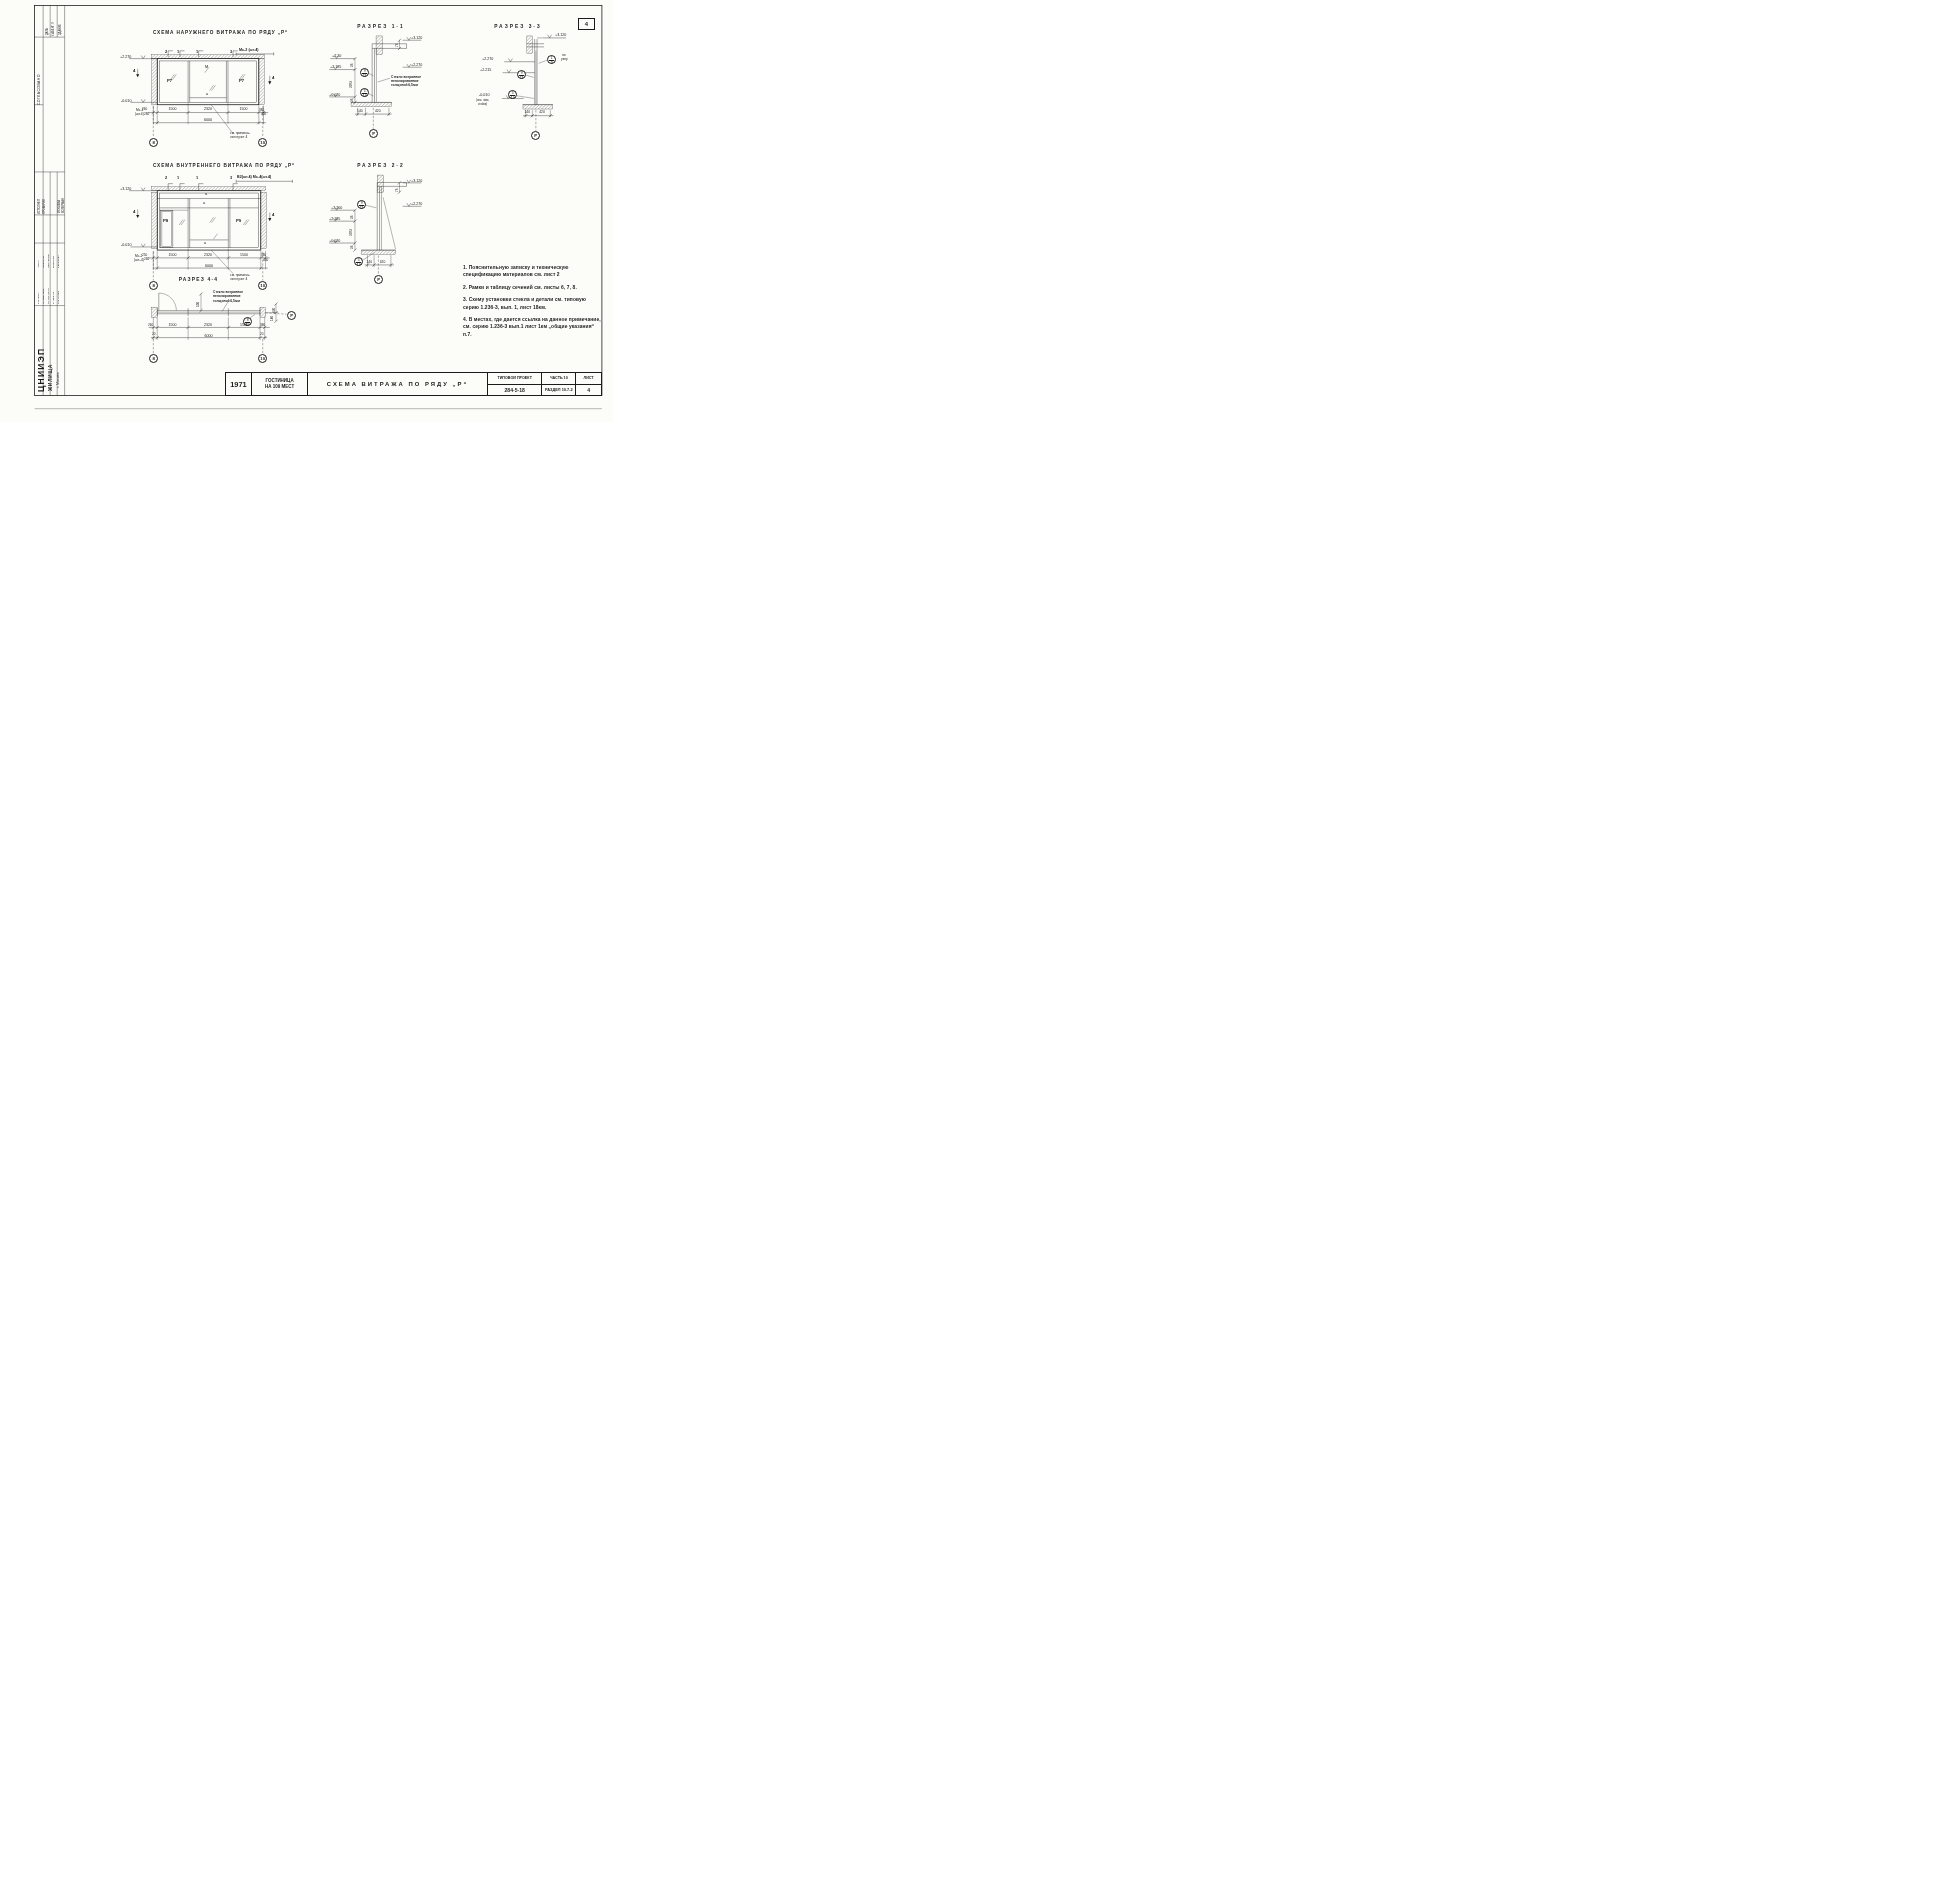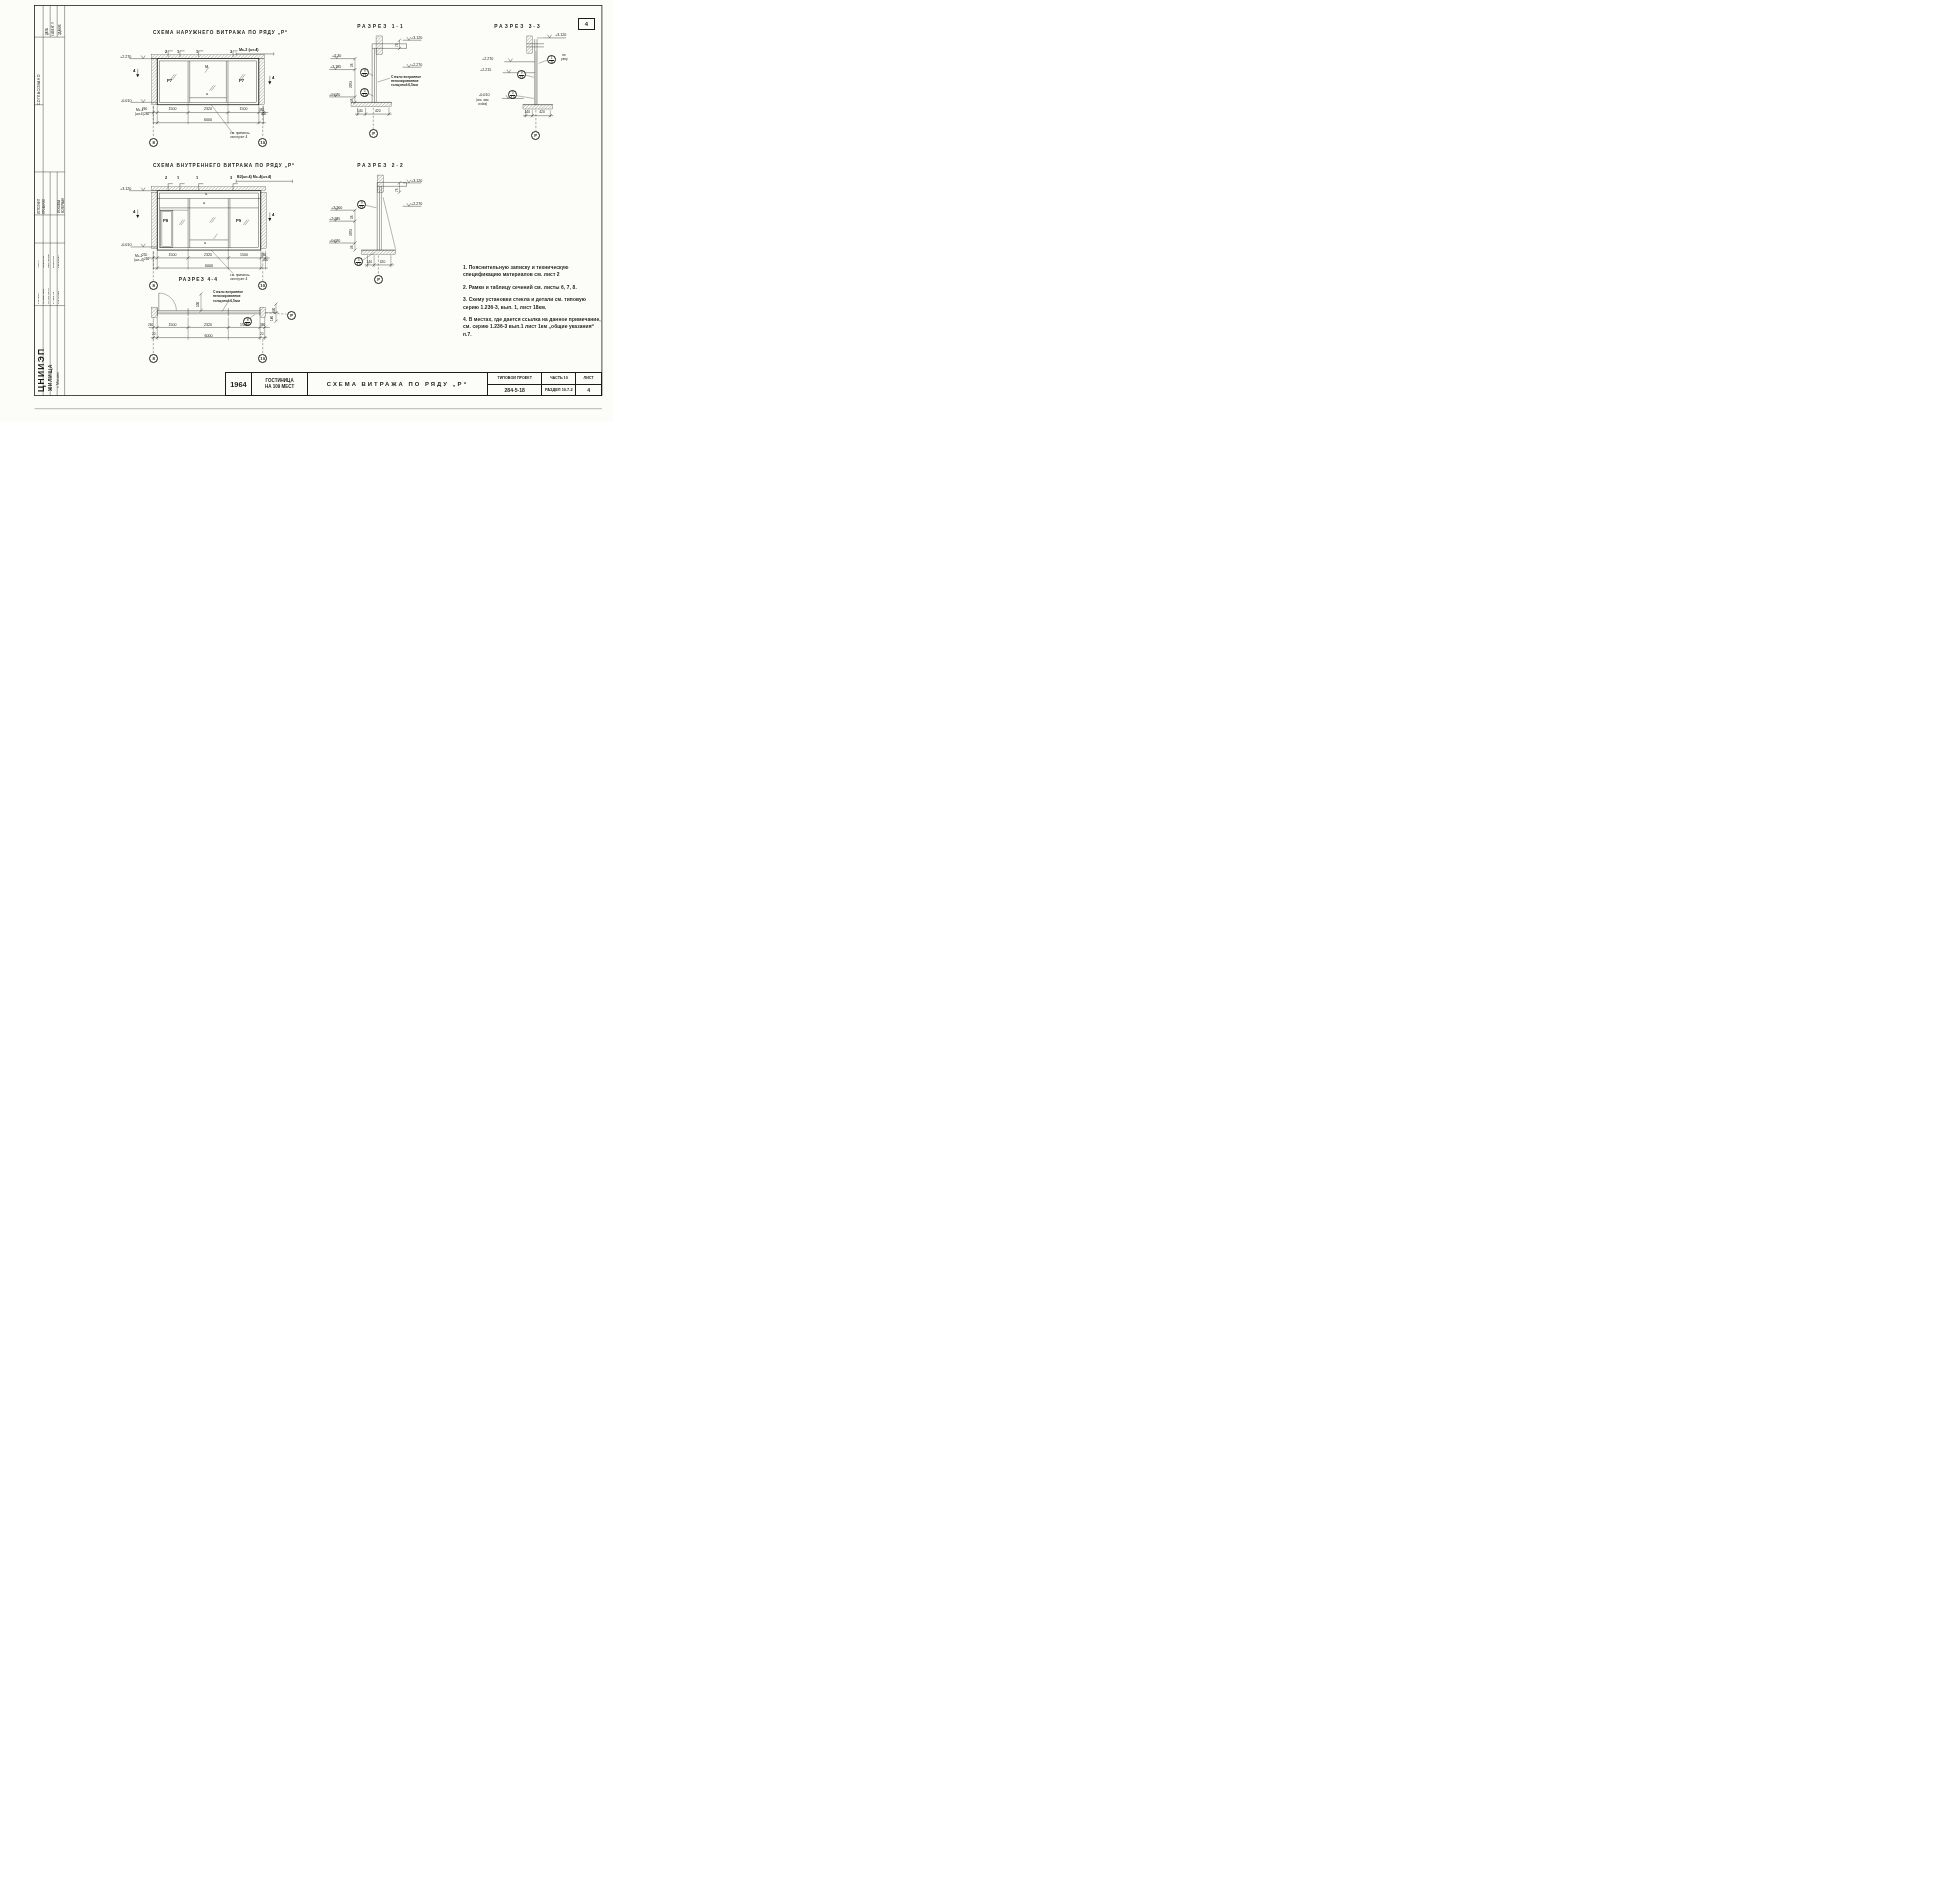--- a/index.html
+++ b/index.html
@@ -565,21 +565,21 @@
 
 <div class="notes">
   <p>1.  Пояснительную записку и техническую спецификацию материалов см. лист 2</p>
   <p>2.  Рамки и таблицу сечений см. листы 6, 7, 8.</p>
   <p>3.  Схему установки стекла и детали см. типовую серию 1.236-3, вып. 1, лист 18км.</p>
   <p>4.  В местах, где дается ссылка на данное примечание, см. серию 1.236-3 вып.1 лист 1км „общие указания“ п.7.</p>
 </div>
 
 <div class="tblock">
   <div class="tb-cell tb-year">
-    <span>1964</span>
+    <span>1971</span>
   </div>
   <div class="tb-cell tb-proj">
     <span>ГОСТИНИЦА</span>
     <span>НА 109 МЕСТ</span>
   </div>
   <div class="tb-cell tb-title">
     <span>СХЕМА  ВИТРАЖА  ПО  РЯДУ  „Р“</span>
   </div>
   <div class="tb-cell tb-split">
     <div class="top">ТИПОВОЙ ПРОЕКТ</div>

